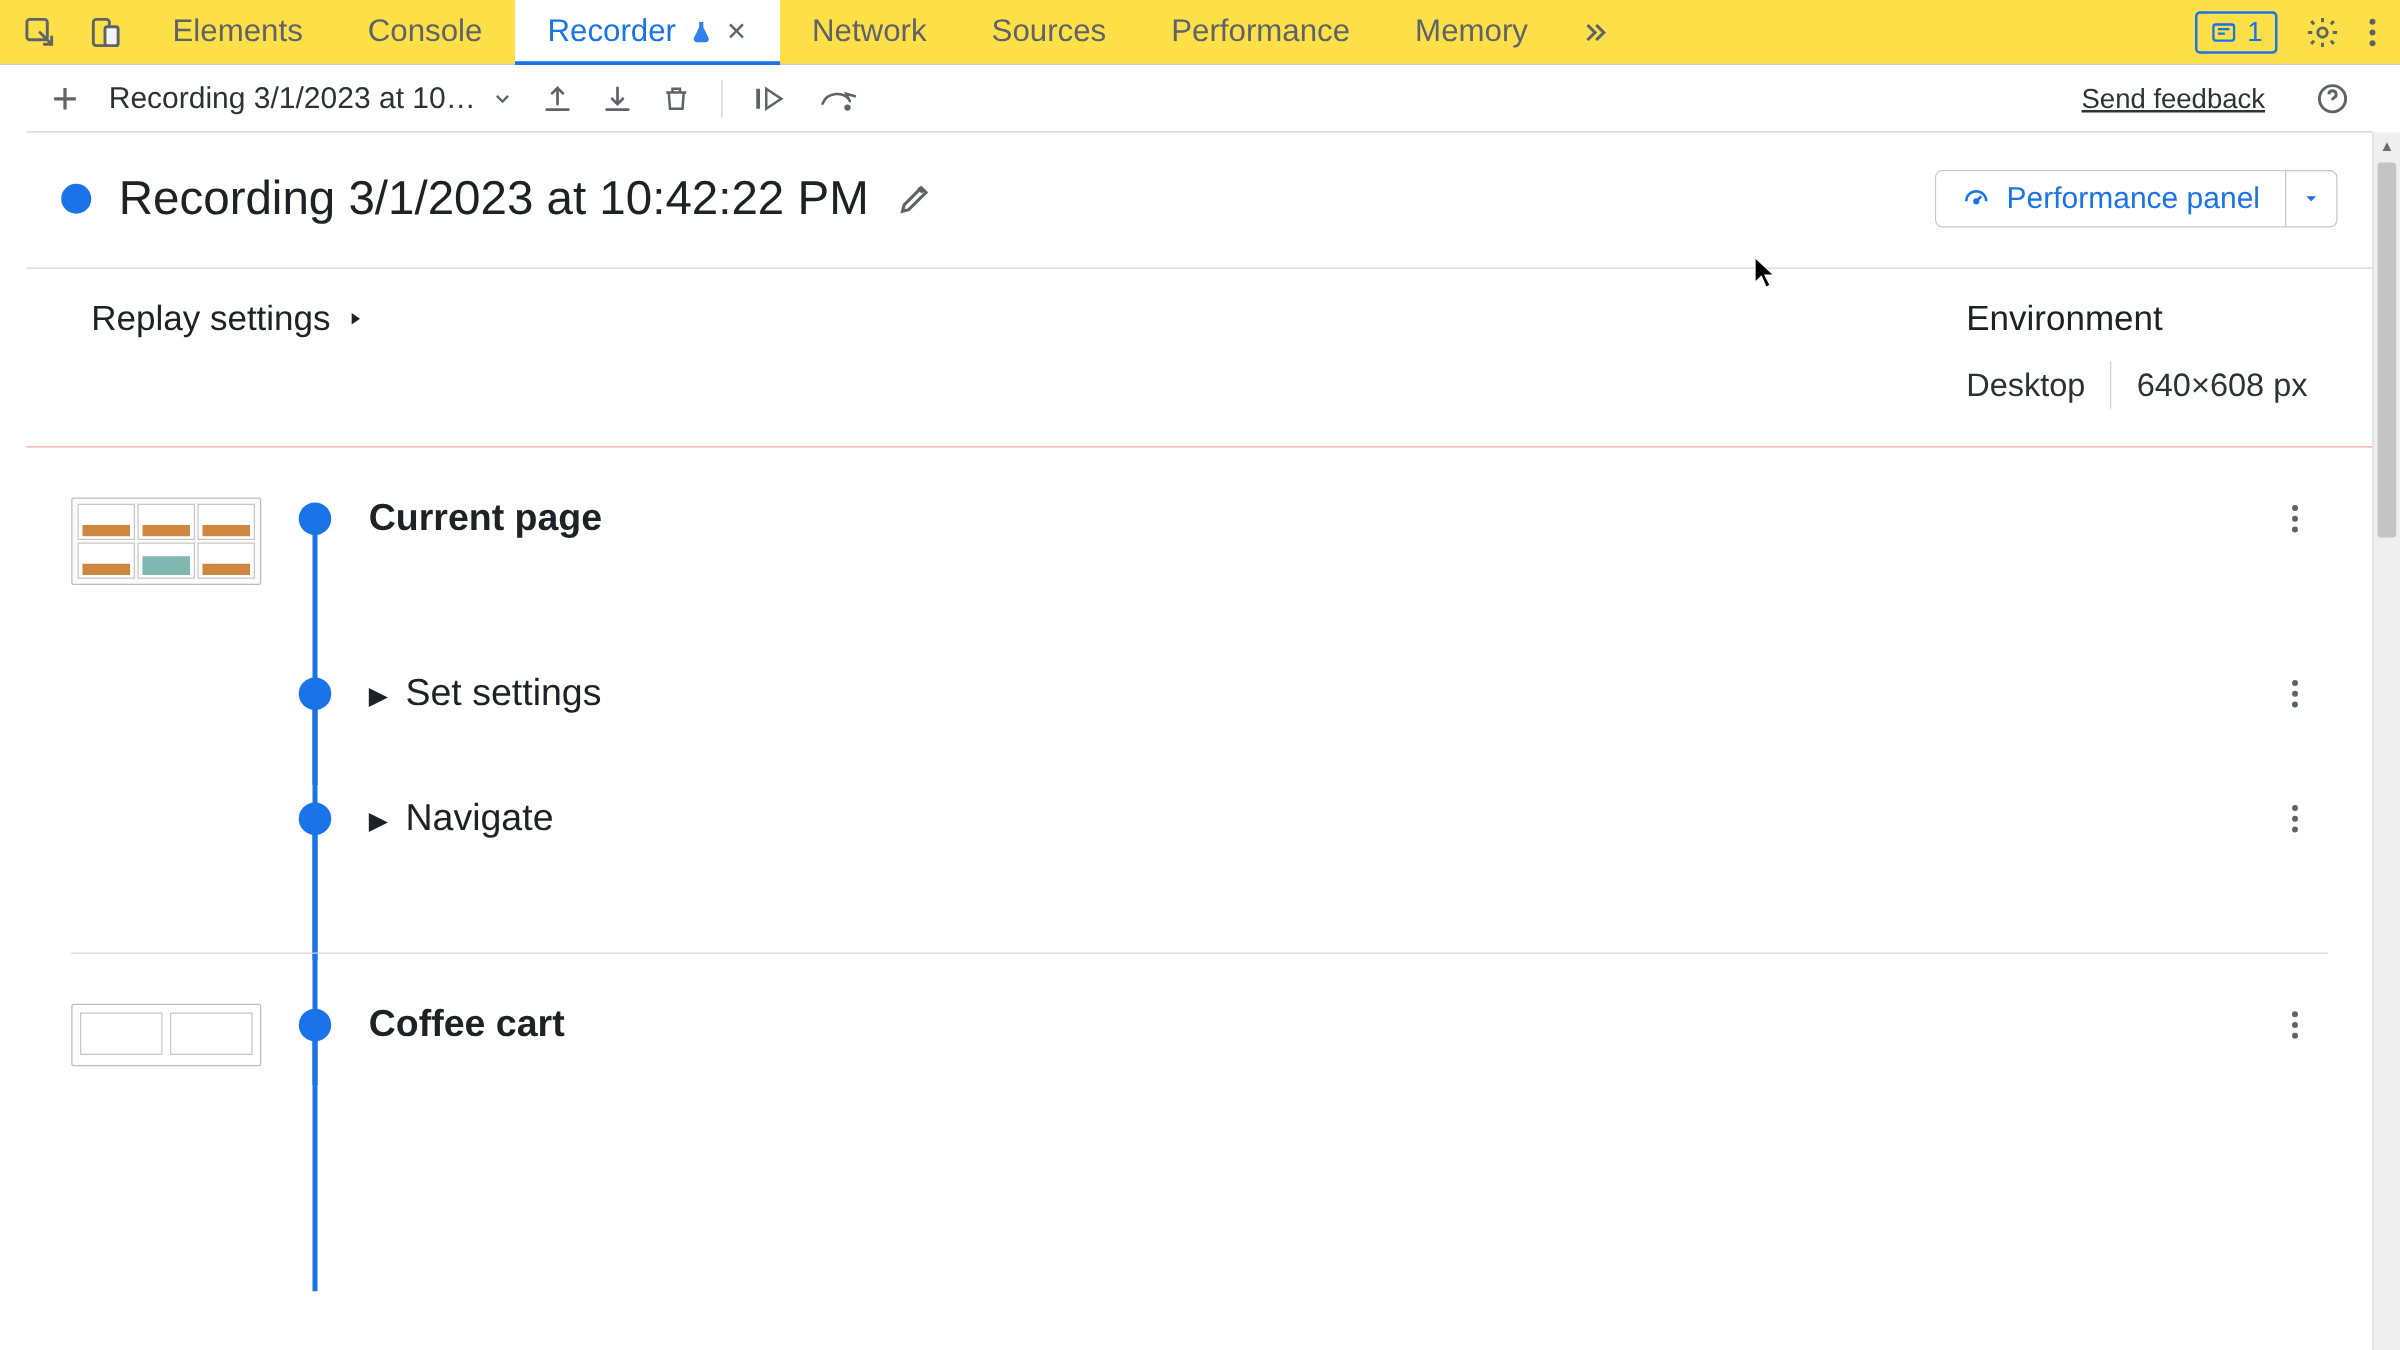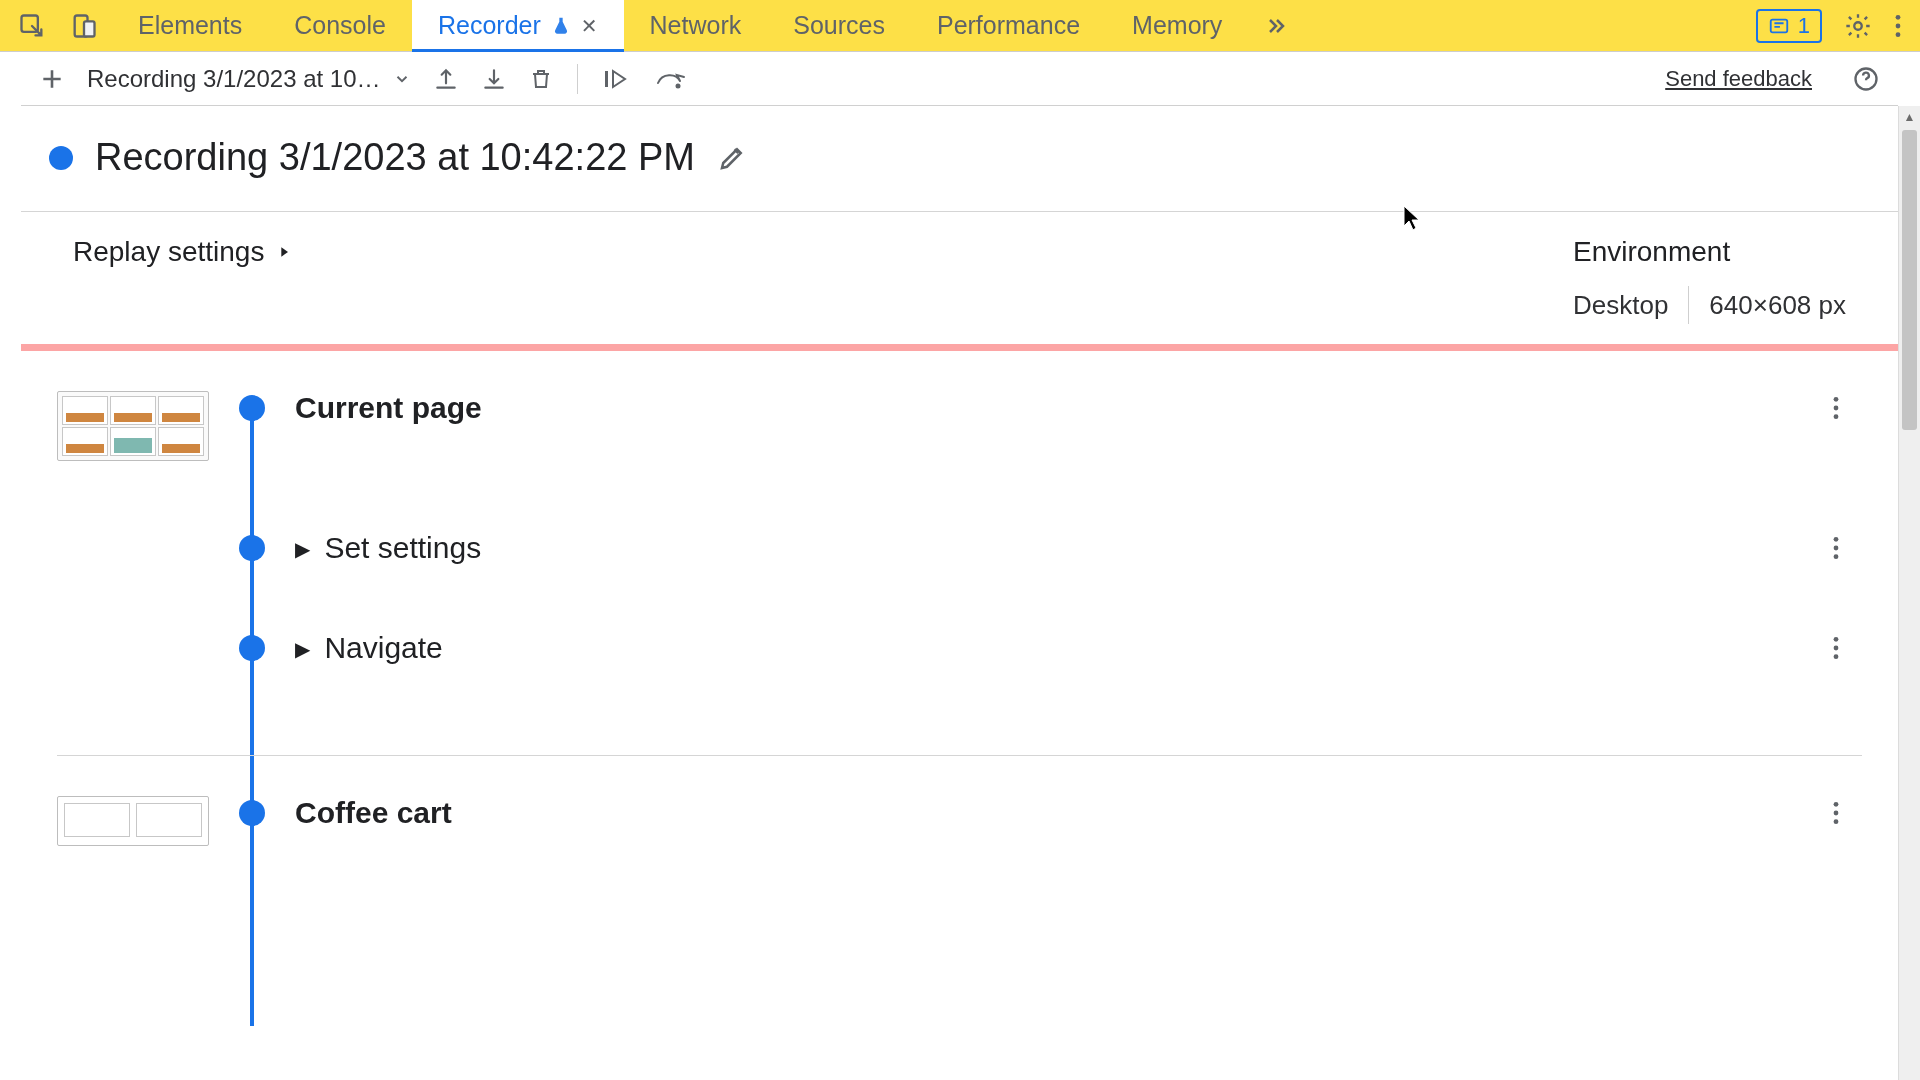--- a/index.html
+++ b/index.html
@@ -192,22 +192,22 @@
   .settings-values, .env-values {
     display: flex;
     align-items: center;
     gap: 20px;
     font-size: 26px;
     color: #303134;
   }
   .vline { width: 1px; height: 38px; background: #cfcfcf; }
 
   .settings-block {
-    border-bottom: 7px solid #fca5a5;
-    padding-bottom: 20px;
+    border-bottom: 1px solid #fca5a5;
+    padding-bottom: 30px;
   }
 
   
   .steps {
     position: relative;
     padding: 40px 36px 0 36px;
   }
   .step-group {
     display: flex;
     align-items: flex-start;
@@ -484,20 +484,37 @@
 
 <div class="title-row">
   <div class="blue-dot-lg"></div>
   <div class="title-text">Recording 3/1/2023 at 10:42:22 PM</div>
   <span class="ico">
     <svg width="30" height="30" viewBox="0 0 24 24" fill="none" stroke="#5f6368" stroke-width="2">
           <path d="M4 20l4-1 11-11-3-3L5 16l-1 4zM14 5l3 3"></path>
         </svg>
   </span>
   <div class="grow"></div>
+  <div class="perf-btn">
+    <div class="main">
+      <span class="ico">
+        <svg width="24" height="24" viewBox="0 0 24 24" fill="none" stroke="#1a73e8" stroke-width="2">
+              <path d="M4 14a8 8 0 1 1 16 0"></path>
+              <path d="M12 14l4-4"></path>
+              <circle cx="12" cy="14" r="1.5" fill="#1a73e8"></circle>
+            </svg>
+      </span>
+      <span>Performance panel</span>
+    </div>
+    <div class="chev">
+      <svg width="16" height="16" viewBox="0 0 24 24" fill="#1a73e8">
+            <path d="M6 9l6 6 6-6z"></path>
+          </svg>
+    </div>
+  </div>
 </div>
 
 <div class="settings-block">
   <div class="settings-row">
     <div class="settings-col">
       <div class="settings-label">
         <span>Replay settings</span>
         <span class="ico">
           <svg width="16" height="20" viewBox="0 0 24 24" fill="#202124">
                 <path d="M8 5l10 7-10 7z"></path>

